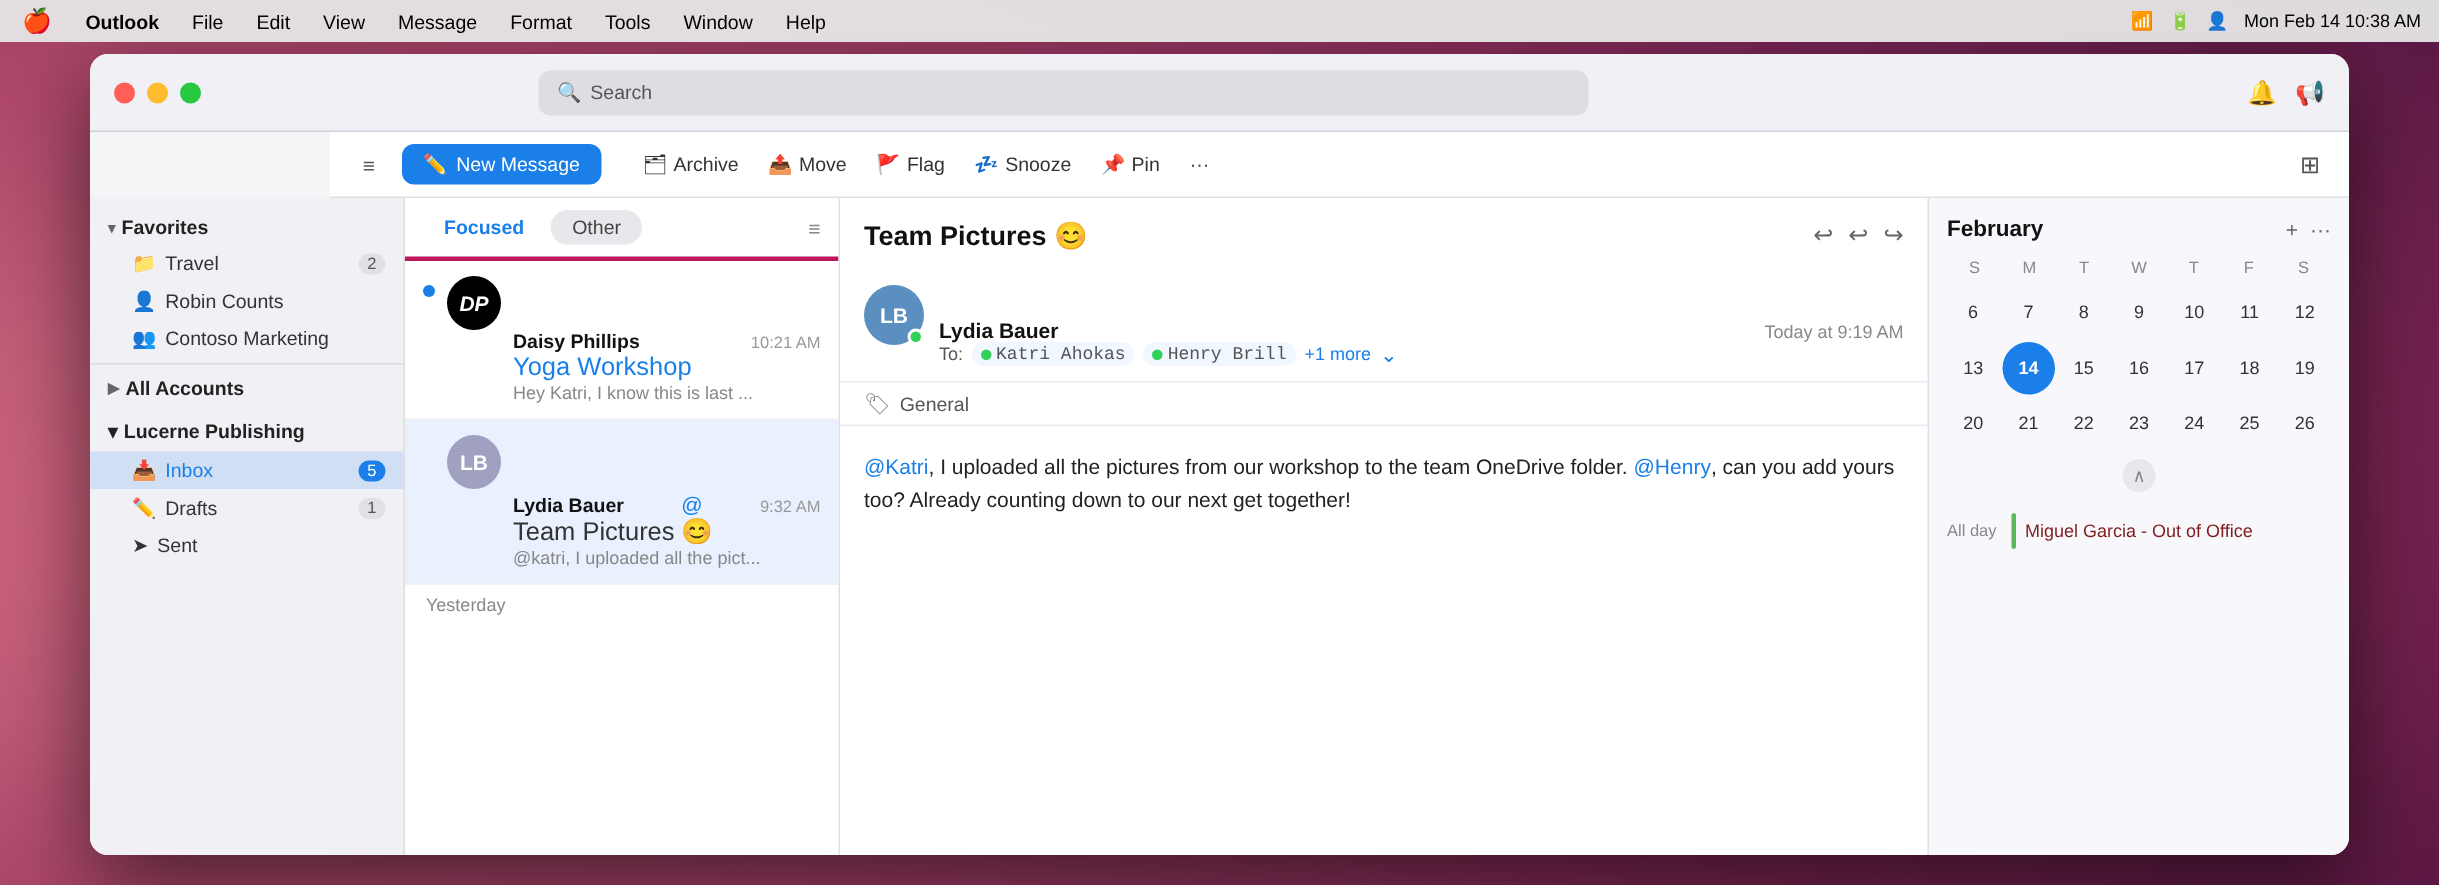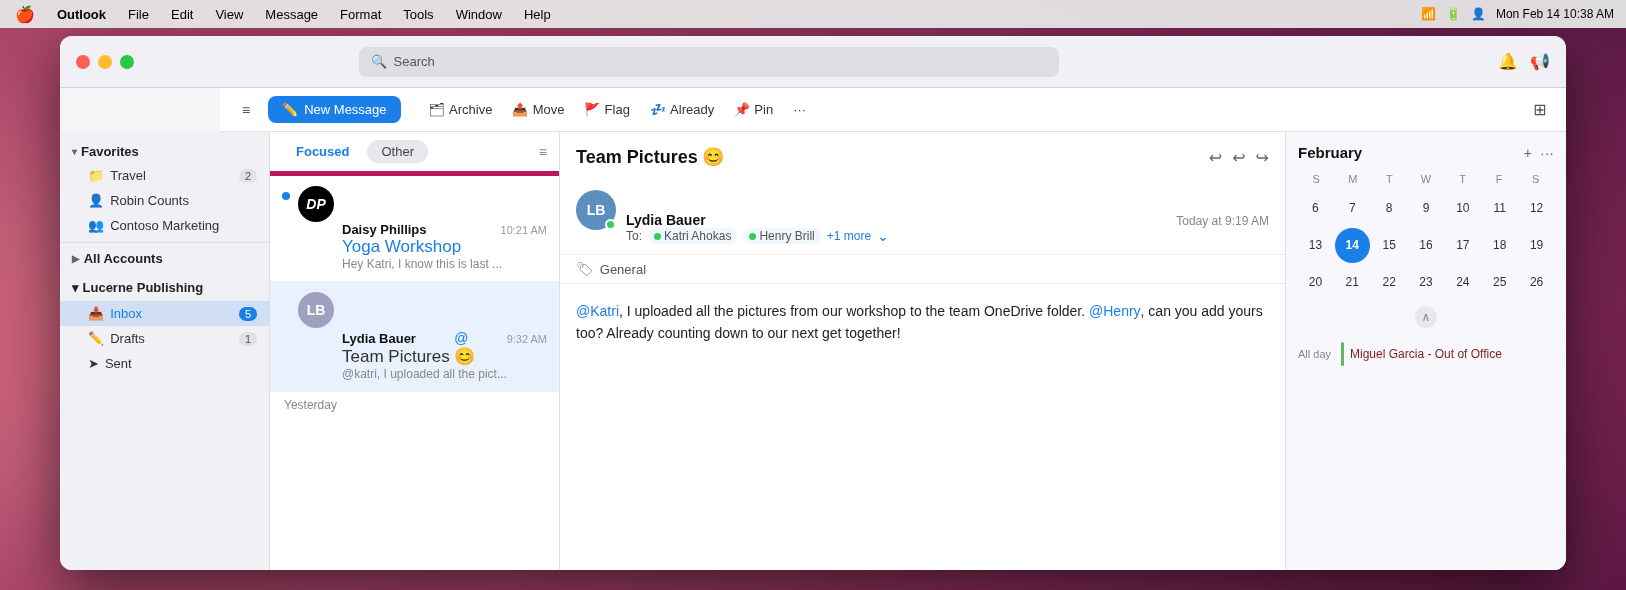--- a/index.html
+++ b/index.html
@@ -272,21 +272,21 @@
       background: #fff;
       border-right: 1px solid #e0e0e5;
       display: flex;
       flex-direction: column;
       overflow: hidden;
     }
     .mail-tabs {
       display: flex;
       align-items: center;
       padding: 8px 12px;
-      border-bottom: 5px solid #be185d;
+      border-bottom: 3px solid #be185d;
       gap: 4px;
     }
     .mail-tab {
       padding: 4px 14px;
       border-radius: 20px;
       font-size: 13px;
       font-weight: 500;
       cursor: pointer;
       border: none;
       background: none;
@@ -465,20 +465,21 @@
       color: #555;
     }
     .recipient-badge {
       display: flex;
       align-items: center;
       gap: 3px;
       background: #f0f7ff;
       border-radius: 10px;
       padding: 1px 6px;
       font-size: 12px;
+      font-family: Liberation Mono, monospace;
     }
     .recipient-green-dot {
       width: 7px;
       height: 7px;
       background: #30d158;
       border-radius: 50%;
     }
     .more-recipients {
       color: #1a7fe8;
       cursor: pointer;
@@ -689,21 +690,21 @@
         <button class="toolbar-btn">
           <span>📤</span>
           <span>Move</span>
         </button>
         <button class="toolbar-btn">
           <span>🚩</span>
           <span>Flag</span>
         </button>
         <button class="toolbar-btn">
           <span>💤</span>
-          <span>Already</span>
+          <span>Snooze</span>
         </button>
         <button class="toolbar-btn">
           <span>📌</span>
           <span>Pin</span>
         </button>
         <button class="toolbar-btn">
           <span>···</span>
         </button>
       </div>
       <div class="toolbar-end">

